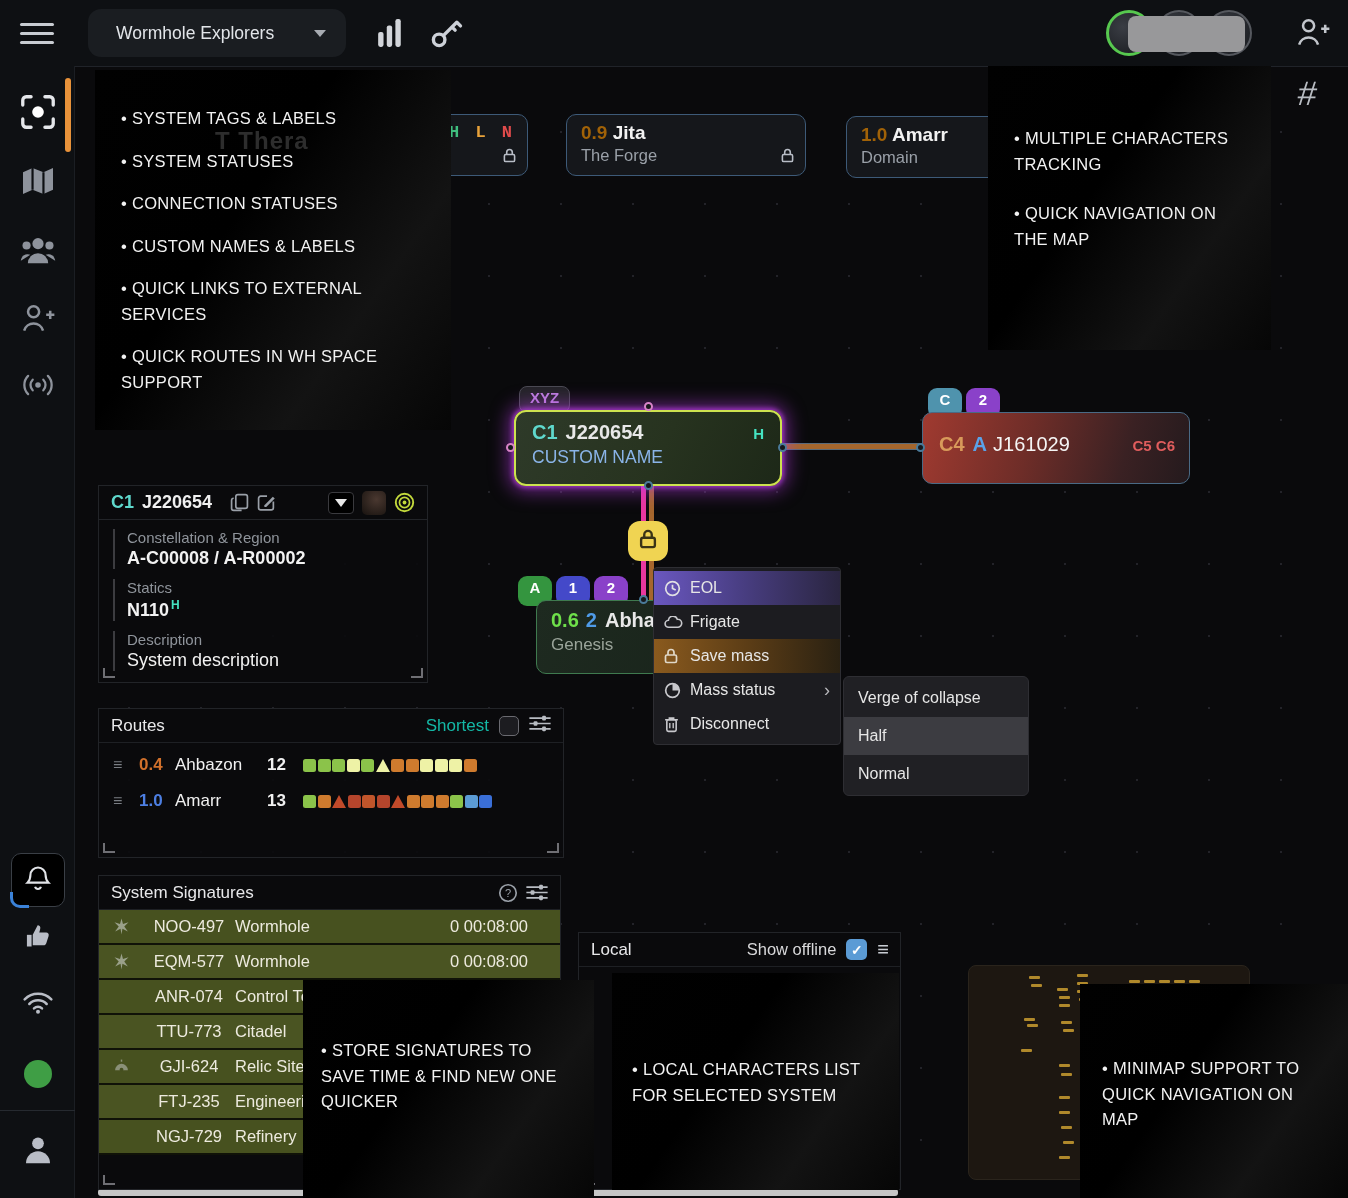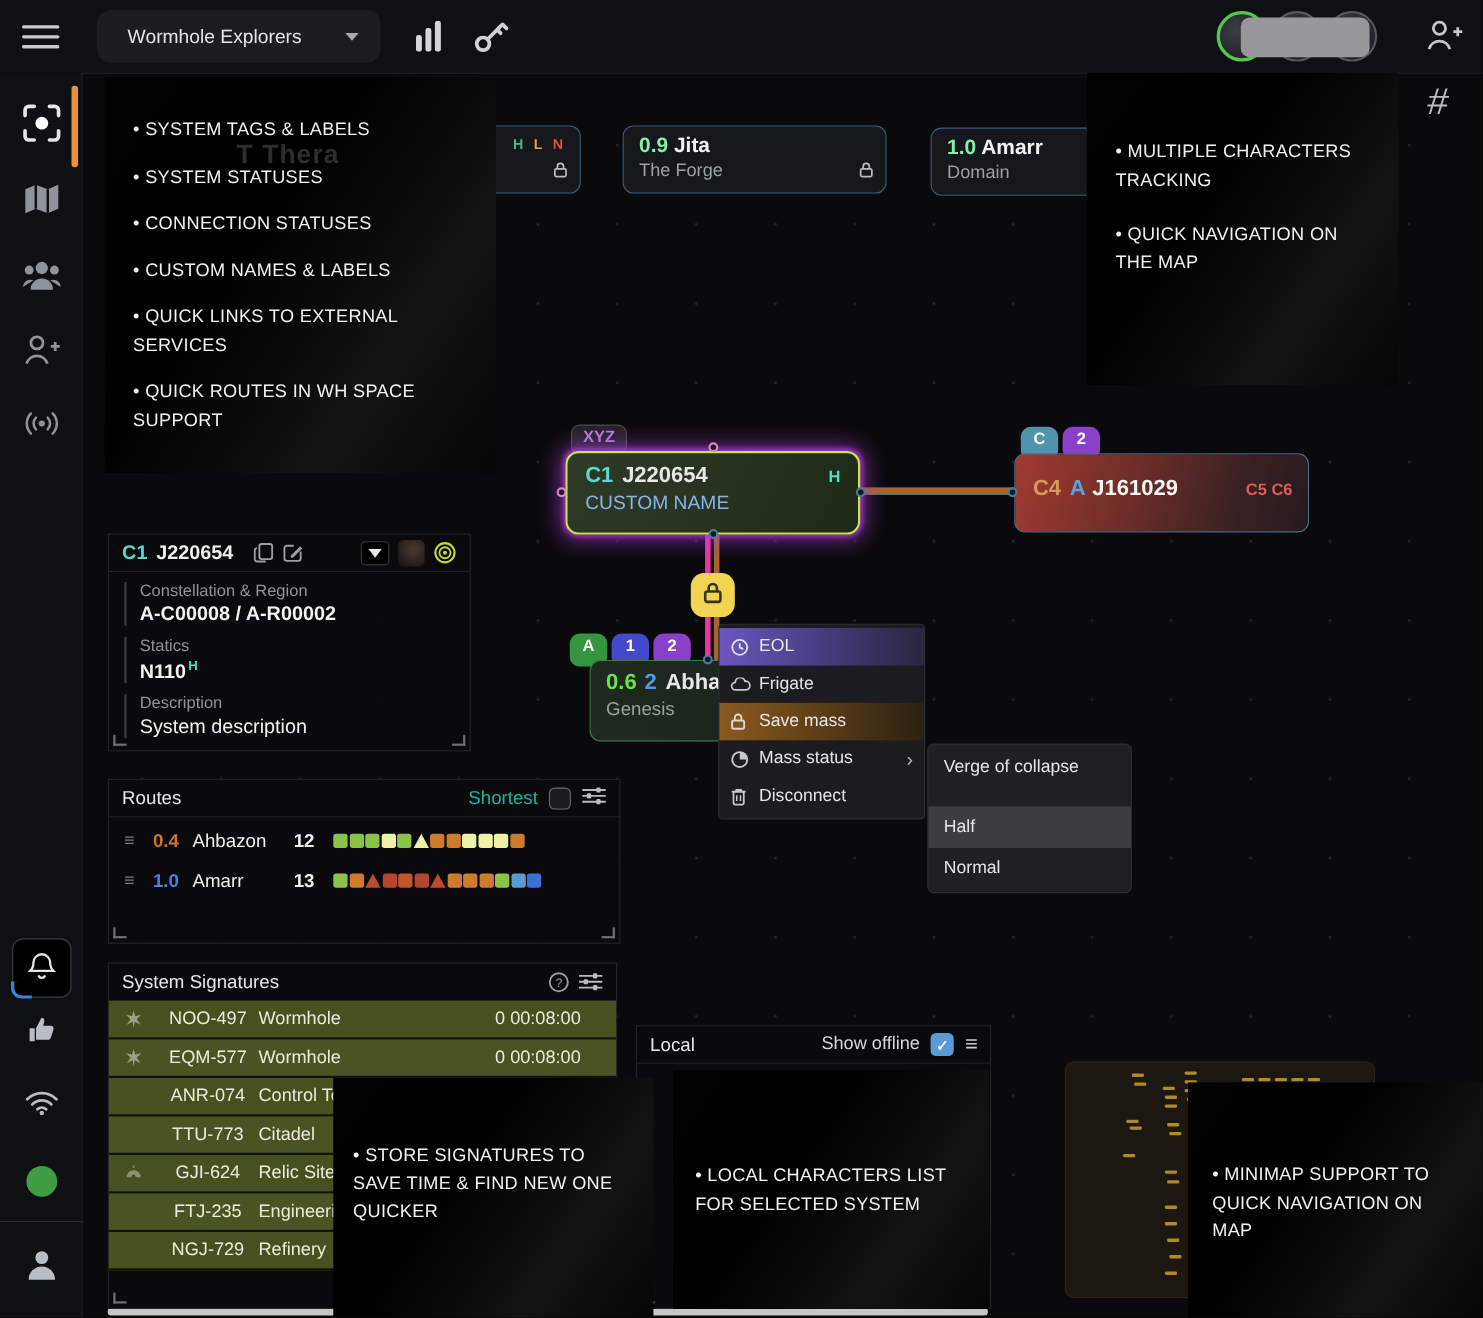--- a/index.html
+++ b/index.html
@@ -36,41 +36,41 @@
     border-radius:10px;display:flex;align-items:center;justify-content:center;cursor:pointer;}
   .bell-box::after{content:"";position:absolute;left:-2px;bottom:-2px;width:16px;height:13px;
     border-left:3px solid #3b82d8;border-bottom:3px solid #3b82d8;border-bottom-left-radius:10px;}
   .green-dot{position:absolute;left:24px;top:994px;width:28px;height:28px;border-radius:50%;background:#3f9e45;cursor:pointer;}
   .sb-divider{position:absolute;left:0;top:1044px;width:75px;height:1px;background:#262a30;}
   
   .sysnode{position:absolute;border-radius:10px;border:1.5px solid #3d5a78;background:#15171b;
     padding:7px 14px;z-index:4;cursor:pointer;}
   .sysnode .r1{font-size:19px;font-weight:bold;color:#f2f2f2;white-space:nowrap;}
   .sysnode .r2{font-size:16.5px;color:#9aa0a8;margin-top:2px;white-space:nowrap;}
-  .sec-blue{color:#86efac;}
-  .hln{position:absolute;right:12px;top:8px;font-size:13px;font-weight:bold;letter-spacing:3px;}
+  .sec-blue{color:#a16207;}
+  .hln{position:absolute;right:12px;top:8px;font-size:17px;font-weight:bold;letter-spacing:3px;font-family:Liberation Mono, monospace;}
   .hln .h{color:#3fbf7f;} .hln .l{color:#e8a23a;} .hln .n{color:#e04b4b;}
   .node-lock{position:absolute;right:11px;bottom:8px;color:#b8bdc6;}
   .tagbadge{position:absolute;z-index:3;width:34px;height:30px;border-radius:9px;color:#fff;
     font-weight:bold;font-size:15px;display:flex;align-items:flex-start;justify-content:center;padding-top:3px;cursor:pointer;}
   .tag-xyz{position:absolute;left:519px;top:386px;z-index:3;background:#232327;border:1px solid #4a4a52;
     border-radius:8px;padding:2px 10px 6px;color:#bb7fdd;font-weight:bold;font-size:15px;cursor:pointer;}
   .node-c1{position:absolute;left:514px;top:410px;width:268px;height:76px;z-index:4;border-radius:12px;
     border:2px solid #cde24f;background:linear-gradient(115deg,#2e3a29 0%,#27331f 55%,#1d2818 100%);
     box-shadow:0 0 18px 6px rgba(190,62,235,.5),0 0 4px 2px rgba(190,62,235,.65);padding:9px 16px;cursor:pointer;}
   .node-c1 .r1{font-size:20px;font-weight:bold;}
   .node-c1 .cls{color:#5fd8cc;margin-right:8px;}
   .node-c1 .hstat{position:absolute;right:16px;top:13px;color:#45e3c2;font-size:15px;font-weight:bold;}
   .node-c1 .custom{color:#8ab4e8;font-size:17.5px;margin-top:3px;}
   .node-c4{position:absolute;left:922px;top:412px;width:268px;height:72px;z-index:4;border-radius:10px;
     border:1.5px solid #4a6a85;background:linear-gradient(105deg,#a03a30 0%,#6e2d28 40%,#3a2123 75%,#241a1d 100%);
     padding:20px 16px;cursor:pointer;}
   .node-c4 .cls{color:#d89a5a;font-weight:bold;font-size:20px;}
   .node-c4 .eff{color:#5aa2e8;font-weight:bold;font-size:20px;margin:0 6px 0 8px;}
-  .node-c4 .nm{color:#f5f5f5;font-weight:bold;font-size:20px;}
+  .node-c4 .nm{color:#f5f5f5;font-weight:normal;font-size:20px;}
   .node-c4 .statics{position:absolute;right:14px;top:24px;color:#e05d5d;font-size:15px;font-weight:bold;}
   .node-abhan{position:absolute;left:536px;top:600px;width:230px;height:74px;z-index:4;border-radius:10px;
     border:1.5px solid #3f7a4f;background:linear-gradient(115deg,#1e2a20 0%,#18231a 100%);padding:8px 14px;cursor:pointer;} 
   .node-abhan .r1{font-size:20px;font-weight:bold;}
   .node-abhan .secg{color:#6ee04a;margin-right:7px;}
   .node-abhan .pc{color:#4f9be8;margin-right:8px;}
   .node-abhan .r2{color:#9aa49a;font-size:17px;margin-top:3px;}
   
   .edge-h{position:absolute;left:782px;top:443px;width:140px;height:7px;z-index:2;cursor:pointer;
     background:linear-gradient(#5a6b7a 0,#5a6b7a 1px,#a5662d 1px,#a5662d 6px,#5a6b7a 6px);}
@@ -86,21 +86,21 @@
   .ctxmenu{position:absolute;left:653px;top:567px;width:188px;background:#1c1c20;border:1px solid #2e2e33;
     border-radius:4px;z-index:20;padding:3px 0;}
   .mi{height:34px;display:flex;align-items:center;padding:0 10px;font-size:16px;color:#e6e6e6;cursor:pointer;}
   .mi .ic{width:26px;display:flex;color:#c8c8cc;}
   .mi.hl-purple{background:linear-gradient(90deg,#6a57c0 0%,#4a3f85 45%,#2a2540 100%);}
   .mi.hl-orange{background:linear-gradient(90deg,#8a5a1e 0%,#5c3d16 50%,#2a2112 100%);}
   .mi .chev{margin-left:auto;color:#b8b8bc;font-size:18px;}
   .submenu{position:absolute;left:843px;top:676px;width:186px;background:#202024;border:1px solid #2e2e33;
     border-radius:6px;z-index:20;padding:2px 0;}
   .smi{height:38px;display:flex;align-items:center;padding:0 14px;font-size:16px;color:#e6e6e6;cursor:pointer;}
-  .smi.hl{background:#3c3c41;margin-top:16px;}
+  .smi.hl{background:#3c3c41;}
   
   .panel{position:absolute;background:rgba(11,11,13,.92);border:1px solid #222428;z-index:10;}
   .panel::before,.panel::after{content:"";position:absolute;bottom:4px;width:10px;height:8px;border-bottom:2px solid #6f6f74;}
   .panel::before{left:4px;border-left:2px solid #6f6f74;}
   .panel::after{right:4px;border-right:2px solid #6f6f74;}
   .phead{height:34px;display:flex;align-items:center;padding:0 12px;border-bottom:1px solid #1e2024;}
   .ptitle{font-size:17px;color:#e8e8ea;}
   .info-panel{left:98px;top:485px;width:330px;height:198px;}
   .info-panel .cls{color:#5fd8cc;font-weight:bold;font-size:18px;margin-right:8px;}
   .info-panel .nm{color:#f0f0f0;font-weight:bold;font-size:18px;margin-right:10px;}

